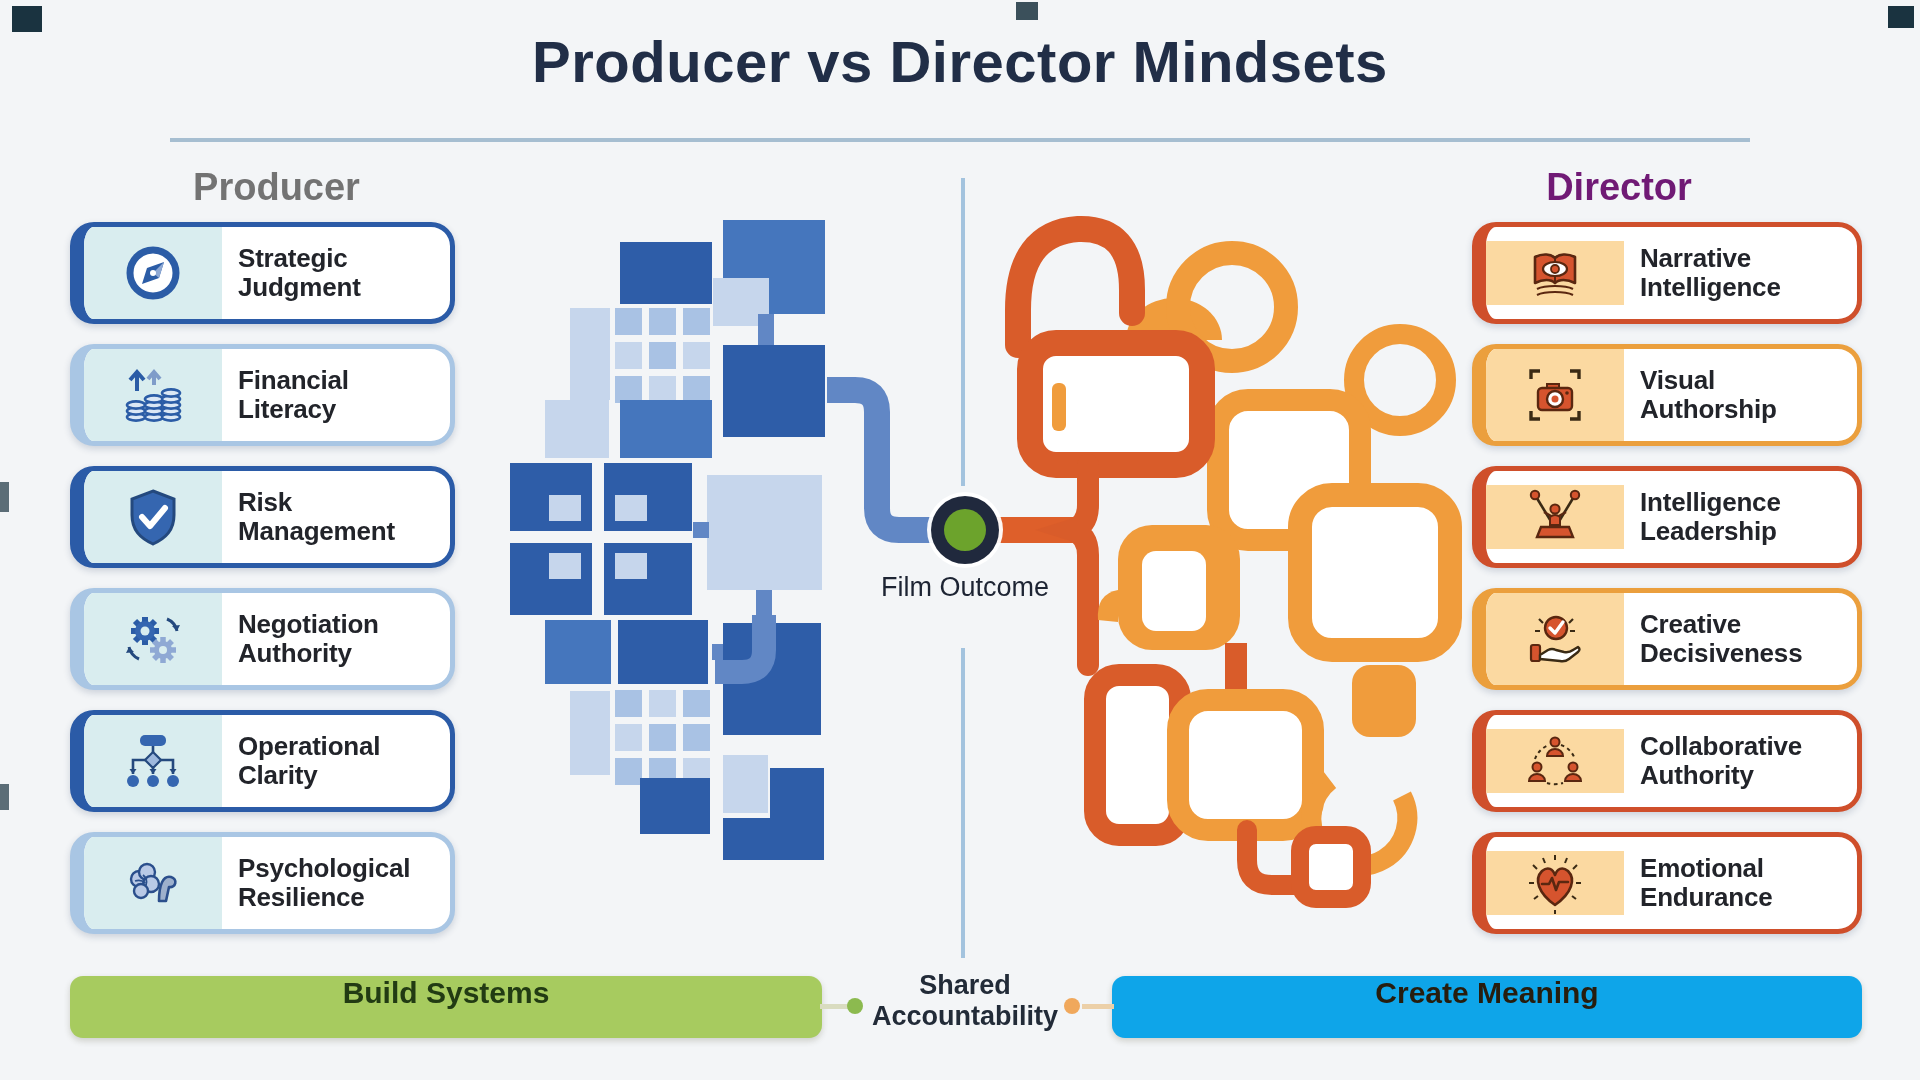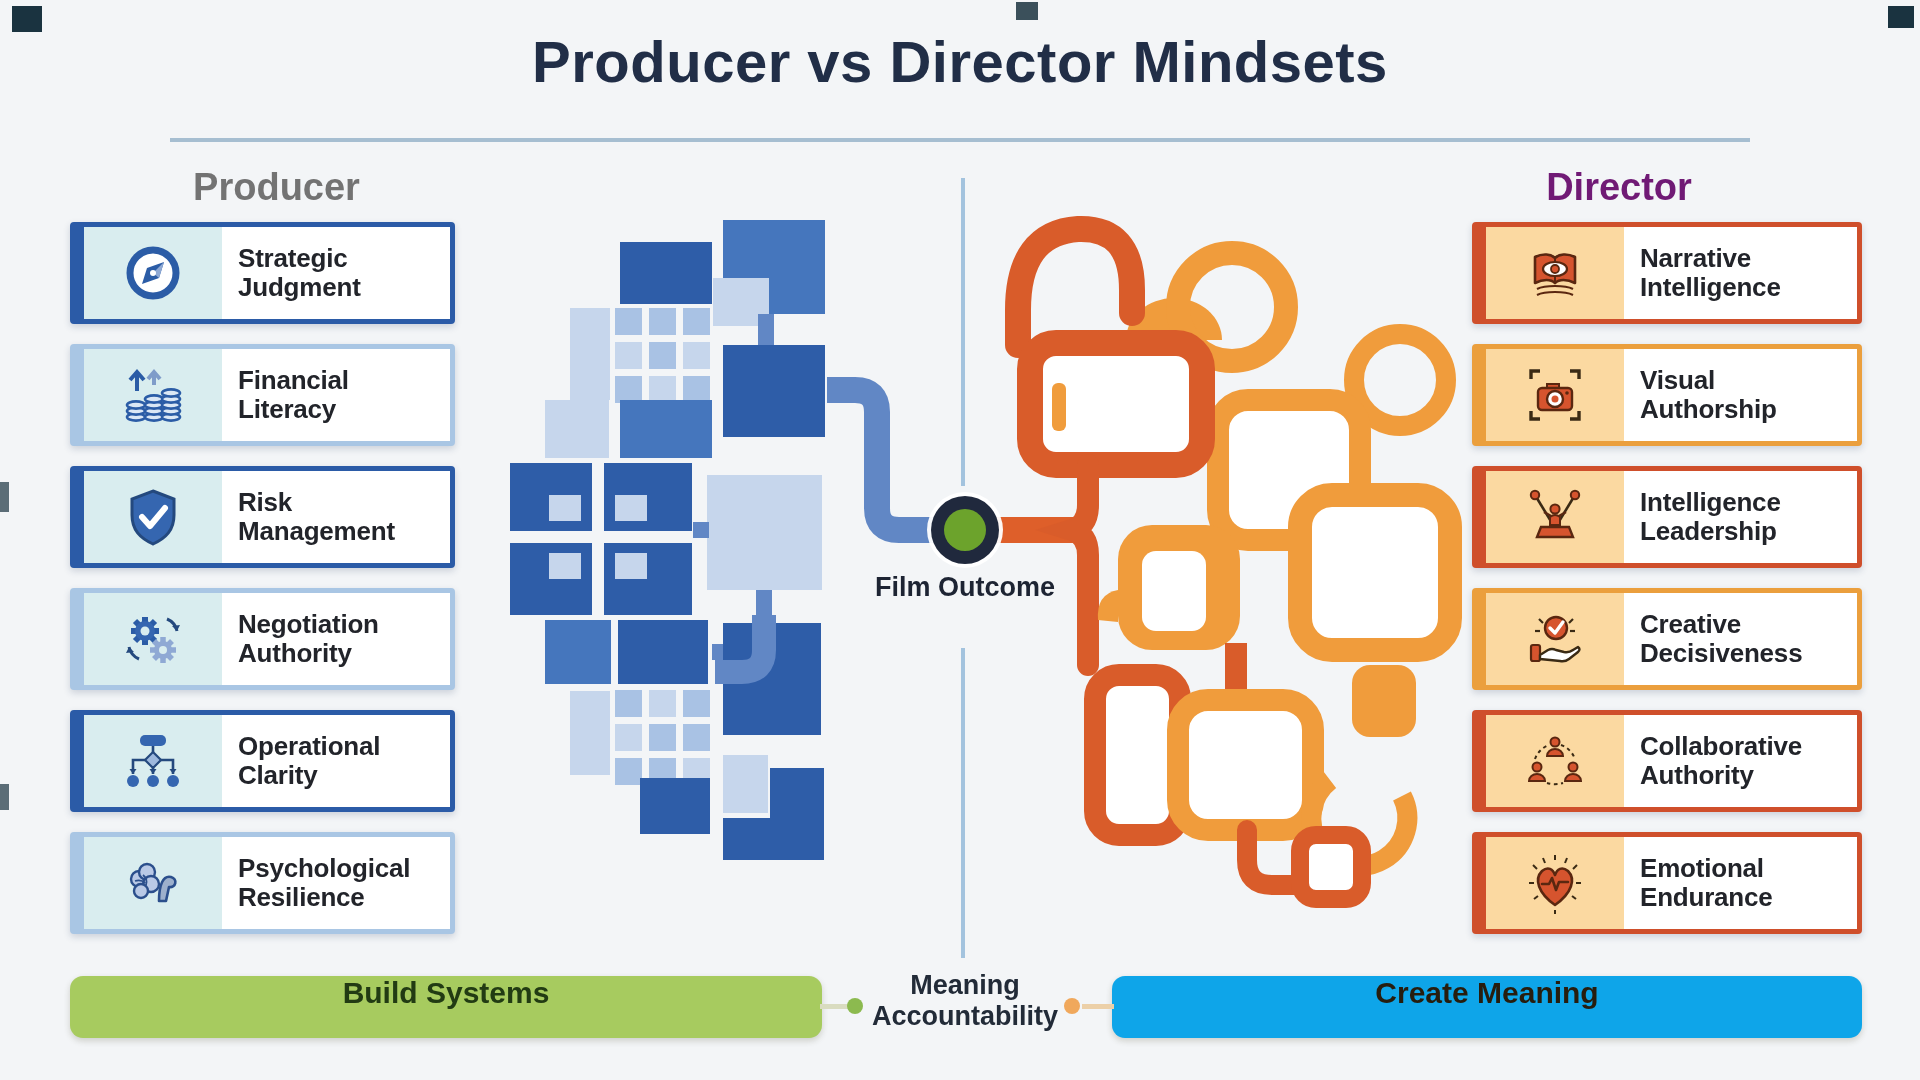--- a/index.html
+++ b/index.html
@@ -13,26 +13,26 @@
 
   .col-header{position:absolute;top:166px;font-size:38px;font-weight:bold;text-align:center;}
   .col-header.p{left:84px;width:385px;color:#737373;}
   .col-header.d{left:1424px;width:390px;color:#701a75;}
 
   
   .cards{position:absolute;top:222px;display:flex;flex-direction:column;gap:20px;}
   .cards.p{left:70px;width:385px;}
   .cards.d{left:1472px;width:390px;}
 
-  .card{box-sizing:border-box;height:102px;background:#fff;border-radius:4px;
+  .card{box-sizing:border-box;height:102px;background:#fff;border-radius:24px;
         border:5px solid;border-left-width:14px;display:flex;overflow:hidden;
         box-shadow:0 3px 7px rgba(30,50,90,.18);}
   .card.navy{border-color:#2b5ba7;}
   .card.lblue{border-color:#a9c6e4;}
-  .card.red{border-color:#cf4f2b;}
+  .card.red{border-color:#cf4f2b;align-items:center;}
   .card.amber{border-color:#eb9f3d;}
 
   .icon-cell{width:138px;flex:0 0 138px;display:flex;align-items:center;justify-content:center;}
   .icon-cell.p{background:#d9edef;}
   .icon-cell.d{background:#fbd9a1;}
   .label-cell{flex:1;display:flex;align-items:center;padding-left:16px;padding-right:6px;
               font-size:26px;line-height:1.12;font-weight:bold;color:#22242a;letter-spacing:-.2px;}
 
   
   .bar{position:absolute;top:976px;height:62px;border-radius:13px;display:flex;
@@ -57,21 +57,21 @@
 
   .node-bar{position:absolute;top:517px;height:26px;}
   .node-bar.blue{left:900px;width:36px;background:#6187c5;}
   .node-bar.orange{left:996px;width:80px;background:#de5f2a;}
 
   .node{position:absolute;left:931px;top:496px;width:68px;height:68px;border-radius:50%;
         background:#20293d;box-shadow:0 0 0 4px rgba(255,255,255,.95);}
   .node .core{position:absolute;left:13px;top:13px;width:42px;height:42px;border-radius:50%;
         background:#6ca32c;}
   .node-label{position:absolute;left:855px;top:572px;width:220px;text-align:center;
-        font-size:27px;line-height:1.15;font-weight:bold;color:#1d2433;}
+        font-size:27px;line-height:1.15;font-weight:normal;color:#1d2433;}
 
   
   .brain{position:absolute;}
   .brain.left{left:465px;top:180px;}
   .brain.right{left:1000px;top:195px;}
 
   
   .artifact{position:absolute;background:#1a3340;}
 </style>
 </head>
@@ -430,15 +430,15 @@
   <div class="bar build">
     <span>Build Systems</span>
   </div>
   <div class="bar create">
     <span>Create Meaning</span>
   </div>
   <div class="conn-line g"></div>
   <div class="conn-dot g"></div>
   <div class="conn-line o"></div>
   <div class="conn-dot o"></div>
-  <div class="shared-label">Meaning Accountability</div>
+  <div class="shared-label">Shared Accountability</div>
 
 </div>
 
 </body></html>

